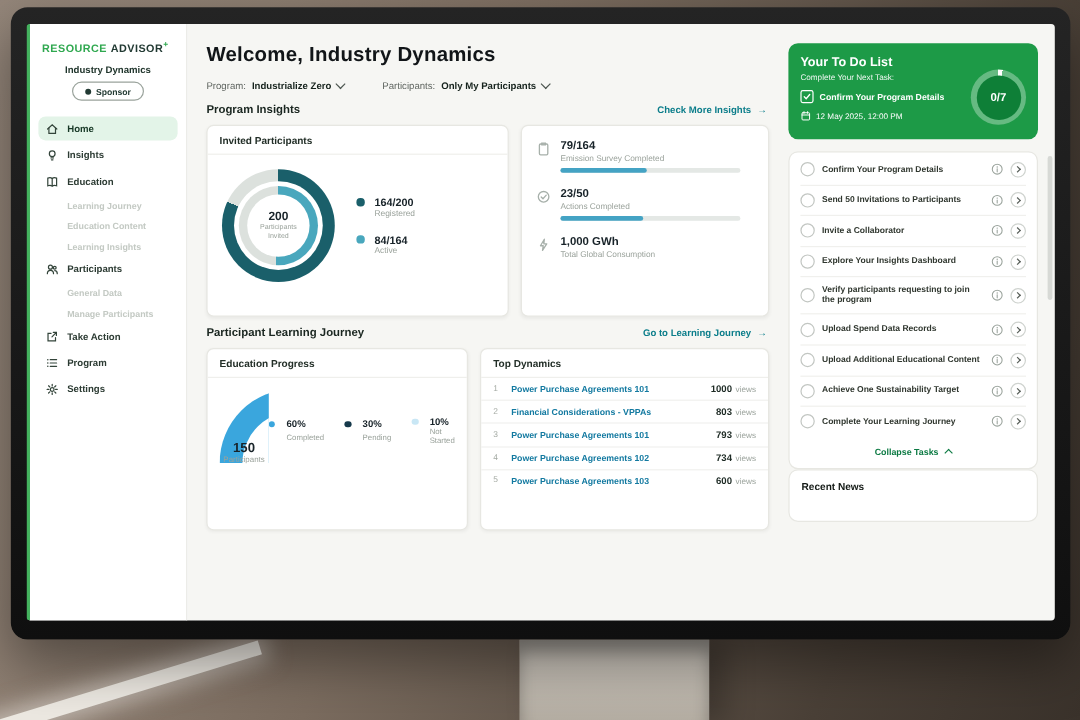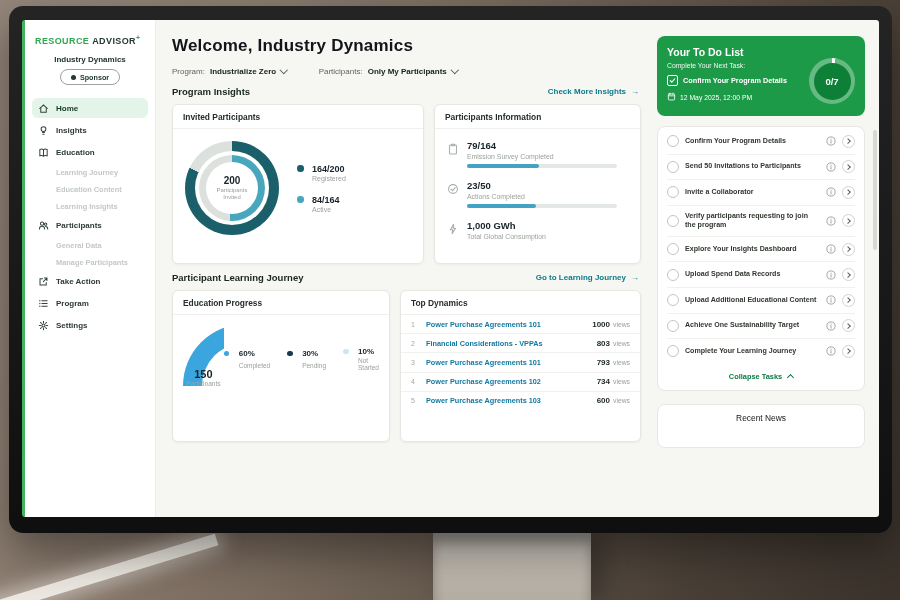--- a/index.html
+++ b/index.html
@@ -99,21 +99,21 @@
   .todo-ring-in{width:37px;height:37px;border-radius:50%;background:#0e7f37;display:flex;align-items:center;justify-content:center;font-size:9.5px;font-weight:bold;color:#fff;}
   .tasks-card{background:#fff;border:1px solid #e7e7e2;border-radius:8px;margin-top:10px;padding:2px 9px;}
   .task-row{display:flex;align-items:center;gap:6px;padding:5.8px 0;border-bottom:1px solid #f0f0ed;}
   .task-cb{width:10px;height:10px;border:1.3px solid #c2c6c2;border-radius:50%;flex:none;}
   .task-lab{flex:1;font-size:7.1px;font-weight:bold;color:#30372f;line-height:1.3;}
   .task-info{flex:none;display:flex;}
   .task-chev{width:11px;height:11px;border:1px solid #cfd3cf;border-radius:50%;display:flex;align-items:center;justify-content:center;flex:none;}
   .chev-r{display:inline-block;width:3.2px;height:3.2px;border-right:1.2px solid #565d57;border-bottom:1.2px solid #565d57;transform:rotate(-45deg);margin-left:-1px;}
   .collapse{display:flex;justify-content:center;align-items:center;gap:6px;padding:8px 0 7px;font-size:7.4px;font-weight:bold;color:#0c7a43;}
   .chev-up{display:inline-block;width:4px;height:4px;border-right:1.3px solid #0c7a43;border-bottom:1.3px solid #0c7a43;transform:rotate(-135deg);margin-top:3px;}
-  .news-card{background:#fff;border:1px solid #e7e7e2;border-radius:8px;margin-top:13px;padding:8px 10px;font-size:8.4px;font-weight:normal;color:#141a16;height:44px;box-sizing:border-box;text-align:center;}
+  .news-card{background:#fff;border:1px solid #e7e7e2;border-radius:8px;margin-top:0;padding:8px 10px;font-size:8.4px;font-weight:bold;color:#141a16;height:44px;box-sizing:border-box;}
   .scrollbar{position:absolute;right:2px;top:110px;width:4px;height:120px;background:#d7d9d5;border-radius:2px;}
 </style>
 </head>
 <body>
 
 <div class="desk-streak"></div>
 <div class="stand"></div>
 
 <div class="monitor">
   <div class="screen">
@@ -252,21 +252,20 @@
               <div class="leg-item">
                 <span class="leg-dot" style="background: rgb(73, 167, 189);"></span>
                 <span class="leg-val">84/164</span>
                 <span class="leg-lab">Active</span>
               </div>
             </div>
           </div>
         </section>
 
         <section class="card" id="card-info">
-          <div class="card-title">Participants Information</div>
           <div class="info-body">
             <div class="stat">
               <span class="stat-ic"><svg viewBox="0 0 12 12" fill="none" stroke="currentColor" stroke-width="1.1" stroke-linecap="round">
                     <rect x="2.5" y="2" width="7" height="9" rx="1"></rect>
                     <path d="M4.5 1.2 H7.5 V2.8 H4.5 Z"></path>
                   </svg></span>
               <div>
                 <div class="stat-val">79/164</div>
                 <div class="stat-lab">Emission Survey Completed</div>
                 <div class="bar">
@@ -437,35 +436,35 @@
                 <circle cx="5" cy="3.1" r=".6" fill="#9aa39c" stroke="none"></circle>
                 <path d="M5 4.6 V7.2" stroke-linecap="round"></path>
               </svg>
             </span>
           <span class="task-chev">
               <span class="chev-r"></span>
             </span>
         </div>
         <div class="task-row">
           <span class="task-cb"></span>
+          <span class="task-lab">Explore Your Insights Dashboard</span>
+          <span class="task-info">
+              <svg width="10" height="10" viewBox="0 0 10 10" fill="none" stroke="#9aa39c" stroke-width=".9">
+                <circle cx="5" cy="5" r="4.1"></circle>
+                <circle cx="5" cy="3.1" r=".6" fill="#9aa39c" stroke="none"></circle>
+                <path d="M5 4.6 V7.2" stroke-linecap="round"></path>
+              </svg>
+            </span>
+          <span class="task-chev">
+              <span class="chev-r"></span>
+            </span>
+        </div>
+        <div class="task-row">
+          <span class="task-cb"></span>
           <span class="task-lab">Verify participants requesting to join the program</span>
-          <span class="task-info">
-              <svg width="10" height="10" viewBox="0 0 10 10" fill="none" stroke="#9aa39c" stroke-width=".9">
-                <circle cx="5" cy="5" r="4.1"></circle>
-                <circle cx="5" cy="3.1" r=".6" fill="#9aa39c" stroke="none"></circle>
-                <path d="M5 4.6 V7.2" stroke-linecap="round"></path>
-              </svg>
-            </span>
-          <span class="task-chev">
-              <span class="chev-r"></span>
-            </span>
-        </div>
-        <div class="task-row">
-          <span class="task-cb"></span>
-          <span class="task-lab">Explore Your Insights Dashboard</span>
           <span class="task-info">
               <svg width="10" height="10" viewBox="0 0 10 10" fill="none" stroke="#9aa39c" stroke-width=".9">
                 <circle cx="5" cy="5" r="4.1"></circle>
                 <circle cx="5" cy="3.1" r=".6" fill="#9aa39c" stroke="none"></circle>
                 <path d="M5 4.6 V7.2" stroke-linecap="round"></path>
               </svg>
             </span>
           <span class="task-chev">
               <span class="chev-r"></span>
             </span>

